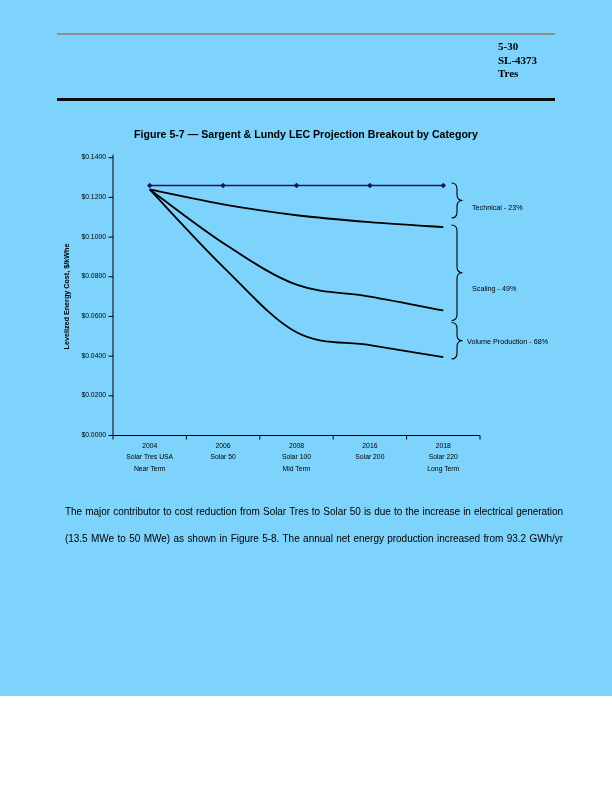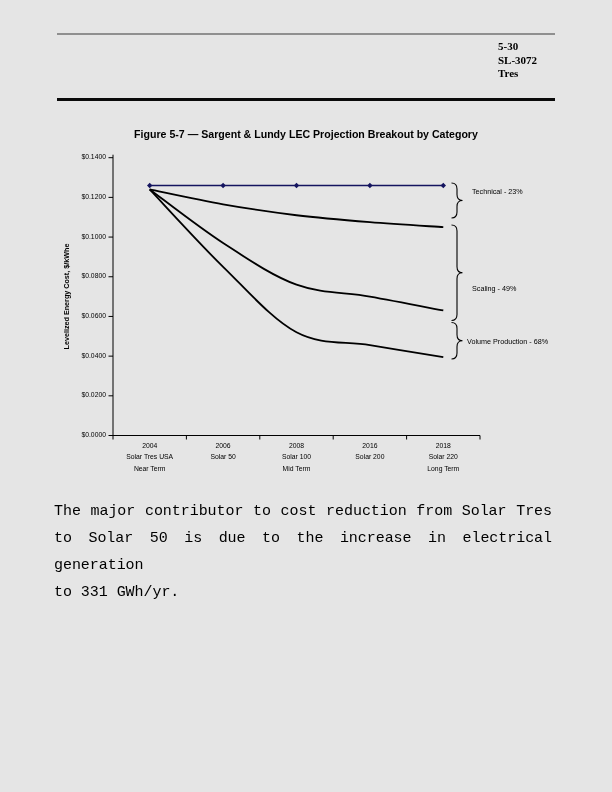--- a/index.html
+++ b/index.html
@@ -1,46 +1,46 @@
 <!DOCTYPE html>
 <html><head>
 <meta charset="utf-8">
 <style>
   html,body{margin:0;padding:0;background:#fff;}
-  .page{position:relative;width:612px;height:792px;background:#e5e5e5;overflow:hidden;
+  .page{position:relative;width:612px;height:696px;background:#7dd3fc;overflow:hidden;
         font-family:"Liberation Sans",sans-serif;color:#000;}
   .rule{position:absolute;left:57px;width:498px;}
   .rule-thin{top:33px;height:2.4px;background:#8f8f8f;}
   .rule-thick{top:97.6px;height:3px;background:#0a0a0a;}
   .header-block{position:absolute;left:498px;top:40px;
         font-family:"Liberation Serif",serif;font-weight:bold;font-size:11px;line-height:13.7px;}
   .figure-title{position:absolute;left:0;top:128px;width:612px;text-align:center;
         font-weight:bold;font-size:10.6px;}
   #chart-svg{position:absolute;left:0;top:0;width:612px;height:792px;pointer-events:none;}
   .ytick{position:absolute;left:40px;width:66px;text-align:right;font-size:6.8px;line-height:8px;}
   .y-axis-title{position:absolute;left:-34px;top:289.5px;width:200px;height:13px;line-height:13px;
         text-align:center;font-weight:bold;font-size:7.2px;transform:rotate(-90deg);}
   .xcat{position:absolute;top:439.5px;width:90px;text-align:center;font-size:6.8px;line-height:11.5px;}
   .xcat div{height:11.5px;}
   .annot{position:absolute;font-size:7.2px;line-height:9px;white-space:nowrap;}
-  .para{position:absolute;left:54px;top:498px;width:498px;
-        font-family:Liberation Mono, monospace;font-size:15px;letter-spacing:-0.05px;line-height:27px;}
+  .para{position:absolute;left:65px;top:498px;width:498px;
+        font-family:Liberation Sans, sans-serif;font-size:10px;letter-spacing:-0.05px;line-height:27px;}
   .para .jline{text-align:justify;text-align-last:justify;}
   .para .lline{text-align:left;}
 </style>
 </head>
 <body>
 
 <div class="page">
 
   <div class="rule rule-thin"></div>
 
   <div class="header-block">
     <div>5-30</div>
-    <div>SL-3072</div>
+    <div>SL-4373</div>
     <div>Tres</div>
   </div>
 
   <div class="rule rule-thick"></div>
 
   <div class="figure-title">Figure 5-7 — Sargent &amp; Lundy LEC Projection Breakout by Category</div>
 
   <svg id="chart-svg" viewBox="0 0 612 792">
       <path d="M 113 154.7 L 113 435.5 L 480 435.5" stroke="#000" stroke-width="1" fill="none"></path>
       <line x1="108.5" y1="157.7" x2="113" y2="157.7" stroke="#000" stroke-width="1"></line>
@@ -101,22 +101,22 @@
     <div>2016</div>
     <div>Solar 200</div>
     <div></div>
   </div>
   <div class="xcat" style="left:398.3px">
     <div>2018</div>
     <div>Solar 220</div>
     <div>Long Term</div>
   </div>
 
-  <div class="annot" style="left:472px;top:187px">Technical - 23%</div>
+  <div class="annot" style="left:472px;top:203px">Technical - 23%</div>
   <div class="annot" style="left:472px;top:284px">Scaling - 49%</div>
   <div class="annot" style="left:467px;top:337px">Volume Production - 68%</div>
 
   <div class="para">
     <div class="jline">The major contributor to cost reduction from Solar Tres to Solar 50 is due to the increase in electrical generation</div>
-    <div class="lline">to 331 GWh/yr.</div>
+    <div class="jline">(13.5 MWe to 50 MWe) as shown in Figure 5-8. The annual net energy production increased from 93.2 GWh/yr</div>
   </div>
 
 </div>
 
 </body></html>

